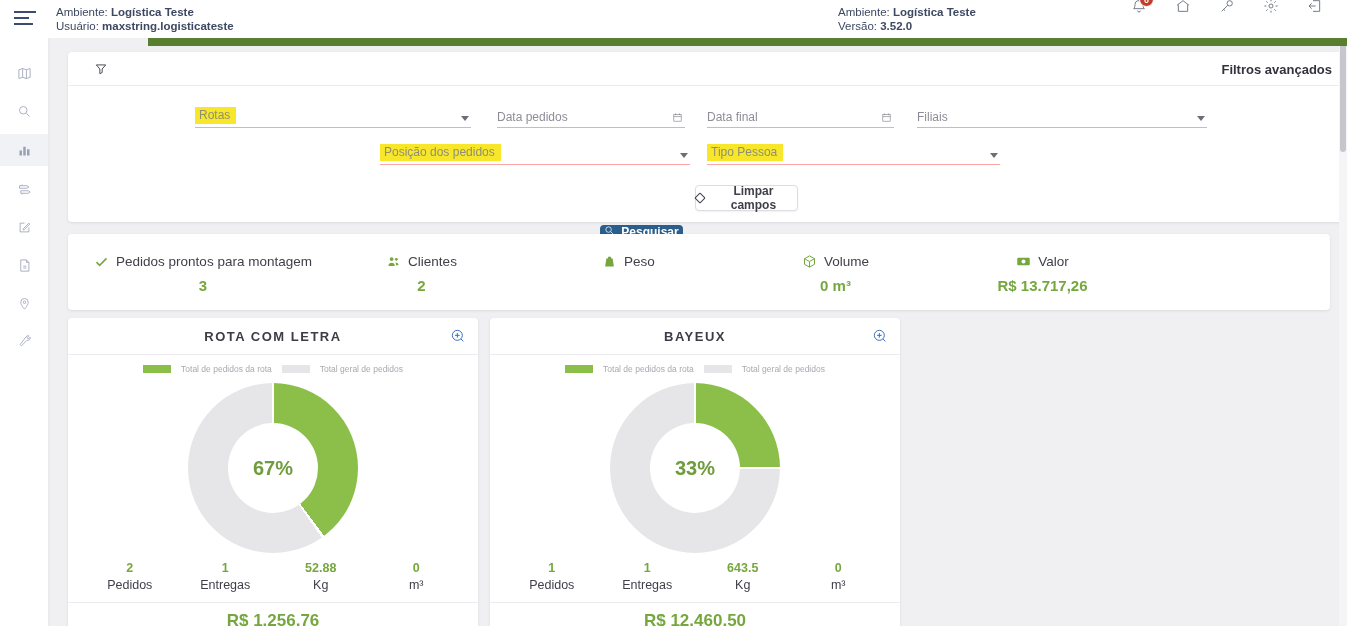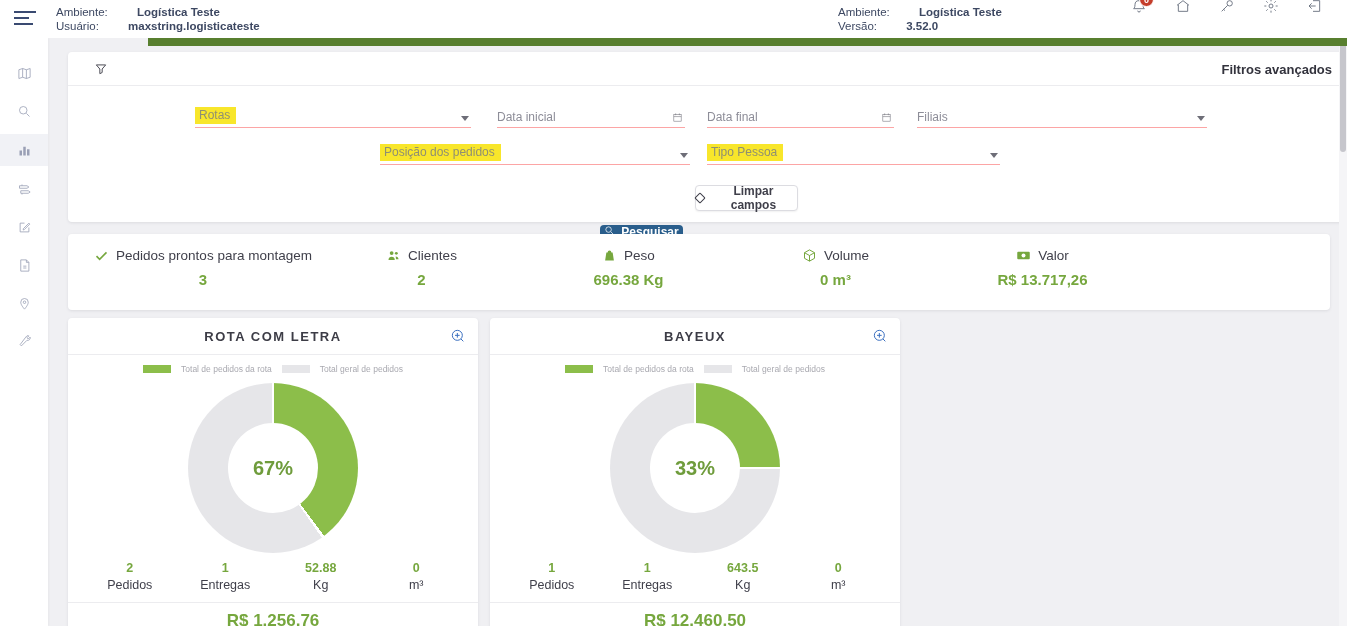--- a/index.html
+++ b/index.html
@@ -7,21 +7,21 @@
   body { font-family:"Liberation Sans", sans-serif; background:#f0f0f3; position:relative; }
 
   
   .topbar { position:absolute; top:0; left:0; width:1347px; height:38px; background:#fff; z-index:5; }
   .hamburger { position:absolute; left:14px; top:11px; width:22px; height:16px; cursor:pointer; }
   .hamburger span { display:block; background:#3a4a71; height:2px; margin-bottom:4px; }
   .hamburger span:nth-child(1){ width:22px; }
   .hamburger span:nth-child(2){ width:15px; }
   .hamburger span:nth-child(3){ width:19px; }
   .envblock { position:absolute; top:5px; font-size:11.5px; color:#3d4862; line-height:14px; }
-  .envblock b { font-weight:bold;margin-left:26px; }
+  .envblock b { font-weight:bold; }
   .envleft { left:56px; }
   .envcenter { left:838px; }
   .top-icons { position:absolute; right:22px; top:-2px; display:flex; gap:26px; align-items:flex-start; }
   .tico { position:relative; width:18px; height:18px; color:#6b7280; cursor:pointer; }
   .tico svg { width:16px; height:16px; stroke:#6b7280; fill:none; stroke-width:1.4; }
   .badge { position:absolute; top:-6px; left:8px; background:#c43d2b; color:#fff; border-radius:50%; width:15px; height:15px; font-size:9px; font-weight:bold; display:flex; align-items:center; justify-content:center; border:1px solid #fff; }
 
   .greenbar { position:absolute; top:38px; left:148px; width:1199px; height:8px; background:#587f2f; z-index:4; }
 
   
@@ -43,21 +43,21 @@
   .field .lbl.hl { background:#f8e62b; color:#8f8f72; padding:1px 6px 2px 4px; }
   .caret { position:absolute; right:2px; bottom:6px; width:0; height:0; border-left:4px solid transparent; border-right:4px solid transparent; border-top:5px solid #6e6e78; }
   .cal { position:absolute; right:2px; bottom:4px; width:11px; height:11px; }
   .cal svg { width:11px; height:11px; stroke:#6e6e78; fill:none; stroke-width:1.2; }
   .btnrow-search { position:absolute; left:532px; top:133px; width:83px; height:26px; background:#2a5e8c; border:none; border-radius:4px; color:#fff; font-size:12px; font-weight:bold; font-family:"Liberation Sans",sans-serif; display:flex; justify-content:center; gap:6px; cursor:pointer;margin-top:40px; }
   .btnrow-search svg { width:11px; height:11px; stroke:#fff; fill:none; stroke-width:1.6; }
   .btnrow-clear { position:absolute; left:627px; top:133px; width:103px; height:26px; background:#fff; border:1px solid #dcdce1; border-radius:4px; color:#3f3f4a; font-size:12px; font-weight:bold; font-family:"Liberation Sans",sans-serif; display:flex; align-items:center; justify-content:center; gap:6px; cursor:pointer; box-shadow:0 1px 2px rgba(0,0,0,.06); }
   .diamond { width:8px; height:8px; border:1.4px solid #3f3f4a; transform:rotate(45deg); border-radius:1px; }
 
   
-  .summary-card { left:68px; top:234px; width:1262px; height:76px; display:flex; padding:14px 30px 0 20px; }
+  .summary-card { left:68px; top:234px; width:1262px; height:76px; display:flex; padding:20px 30px 0 20px; }
   .sum-col { width:207px; text-align:center; }
   .sum-head { display:flex; align-items:center; justify-content:center; gap:7px; font-size:13.5px; color:#3f3f4a; }
   .sum-head svg { width:15px; height:15px; fill:#76a73e; stroke:#76a73e; }
   .sum-val { margin-top:8px; font-size:15px; font-weight:bold; color:#76a73e; }
 
   
   .chart-card { top:318px; width:410px; height:330px; }
   .cc1 { left:68px; } .cc2 { left:490px; }
   .cc-header { position:relative; height:37px; display:flex; align-items:center; justify-content:center; border-bottom:1px solid #ececef; }
   .cc-title { font-size:13px; font-weight:bold; letter-spacing:1.5px; color:#3c3c46; }
@@ -203,21 +203,21 @@
       </svg>
   </div>
   <div class="filters-title">Filtros avançados</div>
   <div class="fc-divider"></div>
 
   <div class="field" style="left:127px; top:54px; width:276px;">
     <span class="lbl hl">Rotas</span>
     <span class="caret"></span>
   </div>
   <div class="field" style="left:429px; top:54px; width:188px;">
-    <span class="lbl">Data inicial</span>
+    <span class="lbl">Data pedidos</span>
     <span class="cal"><svg viewBox="0 0 24 24">
           <rect x="4" y="5" width="16" height="15"></rect>
           <path d="M8 3v4m8-4v4M4 10h16"></path>
         </svg></span>
   </div>
   <div class="field" style="left:639px; top:54px; width:187px;">
     <span class="lbl">Data final</span>
     <span class="cal"><svg viewBox="0 0 24 24">
           <rect x="4" y="5" width="16" height="15"></rect>
           <path d="M8 3v4m8-4v4M4 10h16"></path>
@@ -272,21 +272,20 @@
     </div>
     <div class="sum-val">2</div>
   </div>
   <div class="sum-col">
     <div class="sum-head">
       <svg viewBox="0 0 24 24" style="stroke:none">
           <path d="M9 7a3 3 0 1 1 6 0h2l2 13H5L7 7z"></path>
         </svg>
       <span>Peso</span>
     </div>
-    <div class="sum-val">696.38 Kg</div>
   </div>
   <div class="sum-col">
     <div class="sum-head">
       <svg viewBox="0 0 24 24" style="fill:none;stroke-width:1.6">
           <path d="M12 3 20 7.5v9L12 21 4 16.5v-9z"></path>
           <path d="M4 7.5 12 12l8-4.5M12 12v9"></path>
         </svg>
       <span>Volume</span>
     </div>
     <div class="sum-val">0 m³</div>

